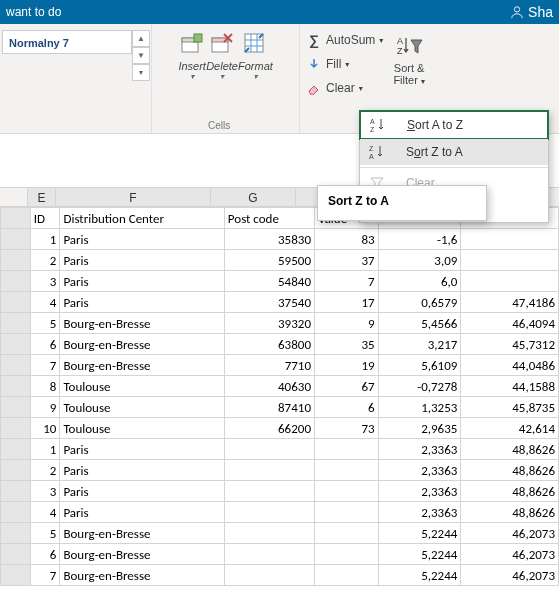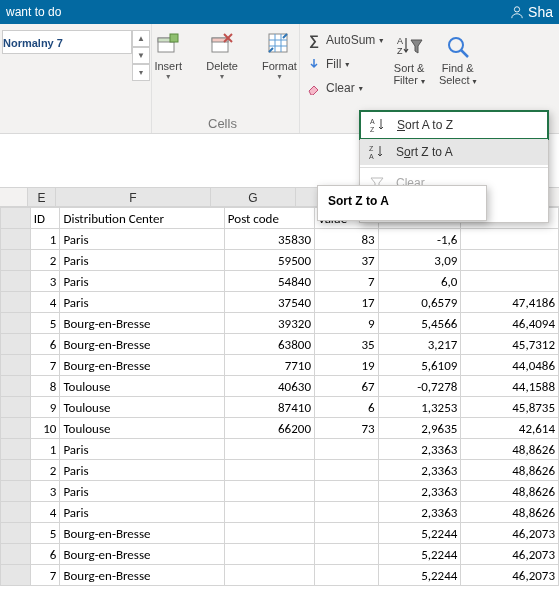--- a/index.html
+++ b/index.html
@@ -10,46 +10,46 @@
   .titlebar .left { font-size: 12px; }
   .titlebar .right { display: flex; align-items: center; gap: 4px; font-size: 14px; }
   .user-icon { width:14px; height:14px; }
 
   
   .ribbon { background: #f3f2f1; border-bottom: 1px solid #d9d9d9; height: 110px; display: flex; position: relative; }
 
   .styles-group { padding: 6px 0 0 2px; width: 152px; border-right: 1px solid #e1e1e1; }
   .styles-scroll { display:flex; }
   .styles-box { width:130px; }
-  .style-cell { height:24px; line-height:24px; padding:0 0; border:1px solid #ccc; margin-bottom:16px; font-size:11px; background:#fff; }
+  .style-cell { height:24px; line-height:24px; padding:0 6px; border:1px solid #ccc; margin-bottom:16px; font-size:11px; background:#fff; }
   .style-normal { color:#1f497d; font-weight:bold; }
   .style-bad { background:#f2dcdb; color:#9c0006; }
   .style-arrows { width:18px; display:flex; flex-direction:column; gap:0; }
   .style-arrow { height:17px; border:1px solid #ccc; background:#fff; display:flex; align-items:center; justify-content:center; font-size:8px; color:#666; }
 
   .cells-group { padding: 6px 4px 0; display:flex; flex-direction:column; align-items:center; border-right:1px solid #e1e1e1; width:148px;}
-  .cells-row { display:flex; gap:24px; }
+  .cells-row { display:flex; gap:0;font-style:italic; }
   .rbtn { display:flex; flex-direction:column; align-items:center; gap:2px; font-size:11px; color:#444; cursor:default;}
   .rbtn .icn { width:28px; height:28px; display:flex; align-items:center; justify-content:center; }
   .rbtn .lbl::after { content:""; }
   .rbtn .caret { font-size:8px; color:#666; margin-top:-2px;}
-  .group-label { position:absolute; bottom:2px; font-size:13px; color:#777;}
+  .group-label { position:absolute; bottom:2px; font-size:10px; color:#777;}
   .cells-group-label { left: 208px;}
   .edit-group-label { left: 374px;}
 
   .editing-group { padding:6px 6px 0; display:flex; gap:6px; }
   .edit-col1 { display:flex; flex-direction:column; gap:4px; font-size:12px; color:#444;}
   .edit-row { display:flex; align-items:center; gap:4px; height:20px;}
   .edit-row .micon{width:16px;height:16px;display:inline-flex;align-items:center;justify-content:center;}
   .bigbtn { display:flex; flex-direction:column; align-items:center; font-size:11px; color:#444; padding:2px 4px;}
   .bigbtn .icn{width:30px;height:30px;display:flex;align-items:center;justify-content:center;}
 
   
   .dropdown { position:absolute; top:110px; right:10px; width:190px; background:#fff; border:1px solid #c8c6c4; box-shadow:2px 3px 8px rgba(0,0,0,.25); z-index:10;}
-  .dd-item { display:flex; align-items:center; gap:10px; padding:5px 8px; font-size:12px; color:#333; }
+  .dd-item { display:flex; align-items:center; gap:20px; padding:5px 8px; font-size:12px; color:#333; }
   .dd-item .ddicn{width:18px; display:flex; justify-content:center;}
   .dd-sep { border-top:1px solid #ddd; margin:2px 0;}
   .dd-item.sel { border:2px solid #217346; margin:-1px;}
   .dd-item.hover { background:#e6e6e6; }
   .dd-item.disabled { color:#aaa; }
 
   
   .tooltip { position:absolute; top:185px; right:72px; width:170px; background:#fff; border:1px solid #c8c6c4; box-shadow:2px 3px 8px rgba(0,0,0,.25); padding:8px 10px; z-index:11;}
   .tooltip .ttl { font-weight:bold; font-size:12px; margin-bottom:4px;}
   .tooltip .desc { font-size:11px; color:#555;}
@@ -170,30 +170,20 @@
       <span class="icn">
         <svg width="30" height="30" viewBox="0 0 30 30">
             <text x="3" y="12" font-size="9" fill="#404040">A</text>
             <text x="3" y="22" font-size="9" fill="#404040">Z</text>
             <path d="M12 6v14m-2-3l2 3 2-3" stroke="#404040" fill="none" stroke-width="1.2"></path>
             <path d="M17 8h11l-4 6v7l-3-2v-5z" fill="#888" stroke="#555"></path>
           </svg>
       </span>
       <span>Sort &amp;</span>
       <span><span>Filter</span> <span style="font-size:8px;">▾</span></span>
-    </div>
-    <div class="bigbtn">
-      <span class="icn">
-        <svg width="28" height="28" viewBox="0 0 28 28">
-            <circle cx="12" cy="12" r="7" fill="none" stroke="#3b7dd8" stroke-width="2"></circle>
-            <line x1="17" y1="17" x2="24" y2="24" stroke="#3b7dd8" stroke-width="2.5"></line>
-          </svg>
-      </span>
-      <span>Find &amp;</span>
-      <span><span>Select</span> <span style="font-size:8px;">▾</span></span>
     </div>
   </div>
 
   <span class="group-label cells-group-label">Cells</span>
   <span class="group-label edit-group-label">Edi</span>
 </div>
 
 <div class="dropdown">
   <div class="dd-item sel">
     <span class="ddicn">

